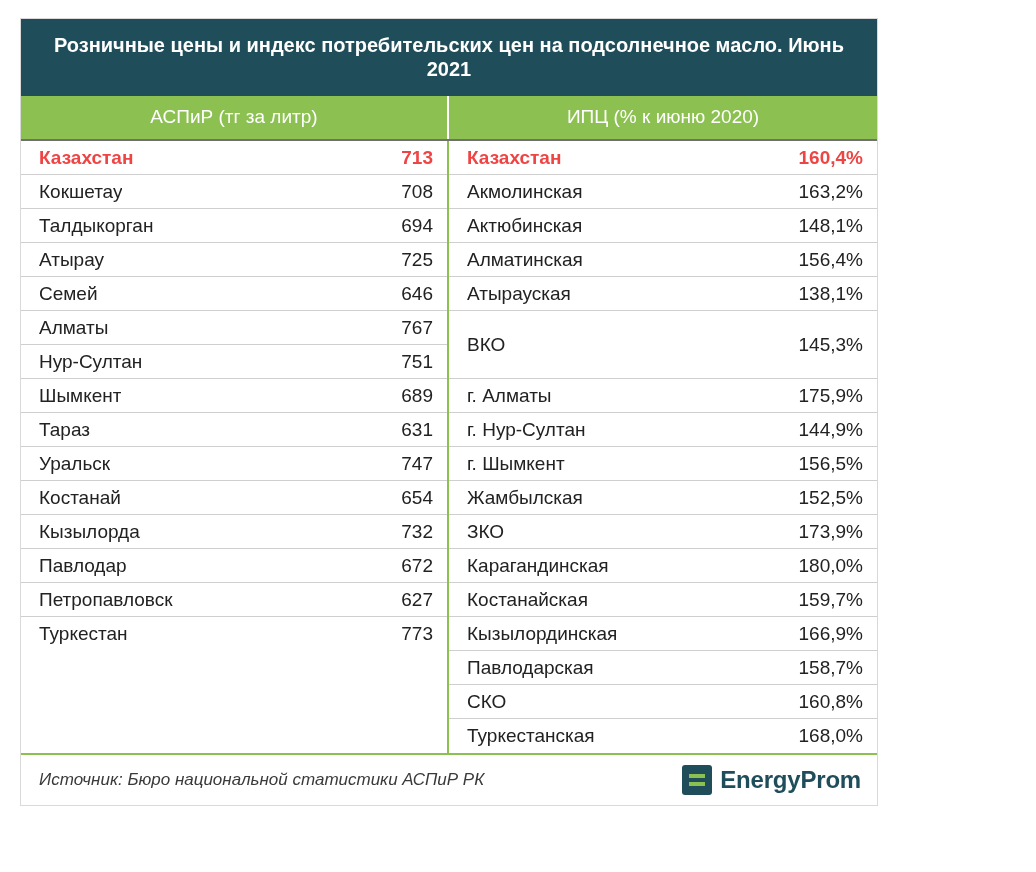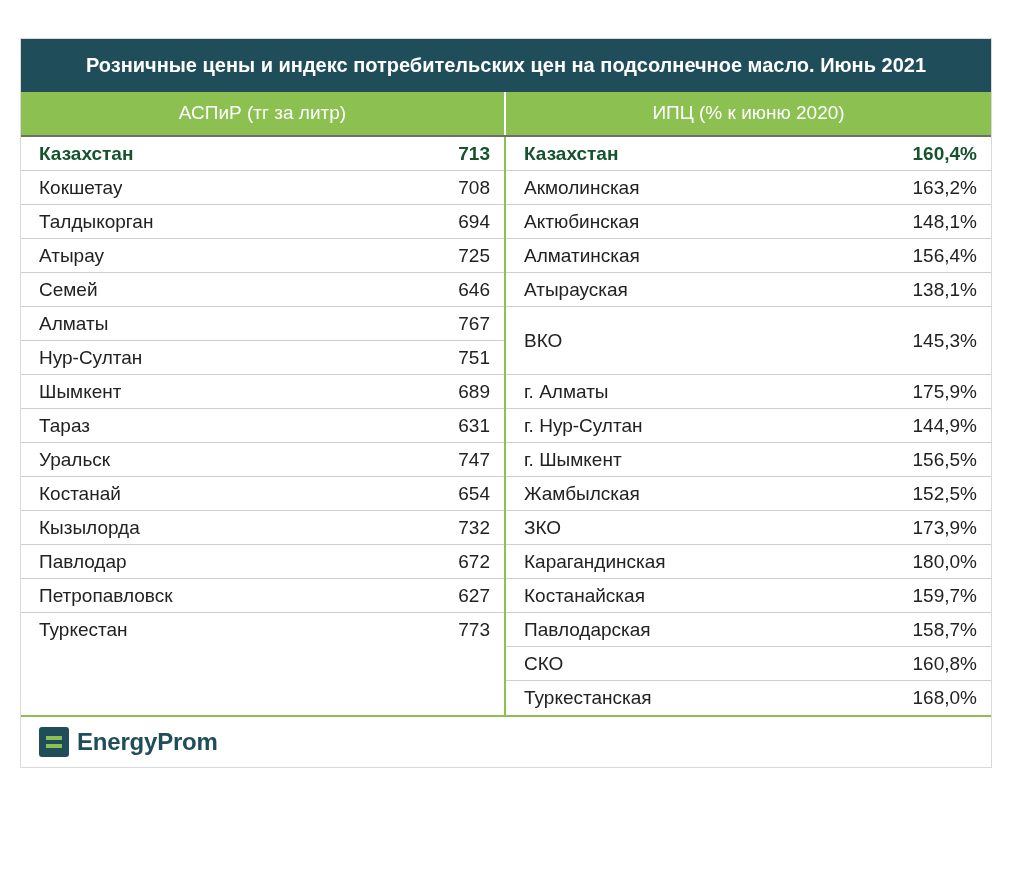--- a/index.html
+++ b/index.html
@@ -14,25 +14,24 @@
     color: #1b1b1b;
   }
   #page {
     position: relative;
     width: 1036px;
     height: 872px;
     box-sizing: border-box;
     padding: 18px 20px 20px 20px;
   }
   .card {
-    width: 972px;
+    width: 858px;
     box-sizing: border-box;
     border: 1px solid #d9d9d9;
     background: #ffffff;
-    margin-top: 20px;
   }
   .title-bar {
     background: #1f4e5a;
     color: #ffffff;
     font-size: 20px;
     font-weight: bold;
     text-align: center;
     padding: 14px 10px 15px 10px;
     line-height: 1.2;
   }
@@ -77,21 +76,21 @@
   .row.h2 {
     height: 68px;
     gap: 48px;
   }
   .row:last-child {
     border-bottom: none;
   }
   .row.bold .label,
   .row.bold .value {
     font-weight: bold;
-    color: #14532d;
+    color: #ef4444;
   }
   .label {
     white-space: nowrap;
     overflow: hidden;
     text-overflow: ellipsis;
   }
   .value {
     white-space: nowrap;
     padding-left: 12px;
   }
@@ -267,36 +266,41 @@
         </div>
         <div class="row h">
           <span class="label">Карагандинская</span>
           <span class="value">180,0%</span>
         </div>
         <div class="row h">
           <span class="label">Костанайская</span>
           <span class="value">159,7%</span>
         </div>
         <div class="row h">
+          <span class="label">Кызылординская</span>
+          <span class="value">166,9%</span>
+        </div>
+        <div class="row h">
           <span class="label">Павлодарская</span>
           <span class="value">158,7%</span>
         </div>
         <div class="row h">
           <span class="label">СКО</span>
           <span class="value">160,8%</span>
         </div>
         <div class="row h">
           <span class="label">Туркестанская</span>
           <span class="value">168,0%</span>
         </div>
       </div>
 
     </div>
 
     <div class="footer">
+      <div class="source">Источник: Бюро национальной статистики АСПиР РК</div>
       <div class="brand">
         <span class="brand-mark"></span>
         <span class="brand-text">EnergyProm</span>
       </div>
     </div>
 
   </div>
 </div>
 
 </body></html>

